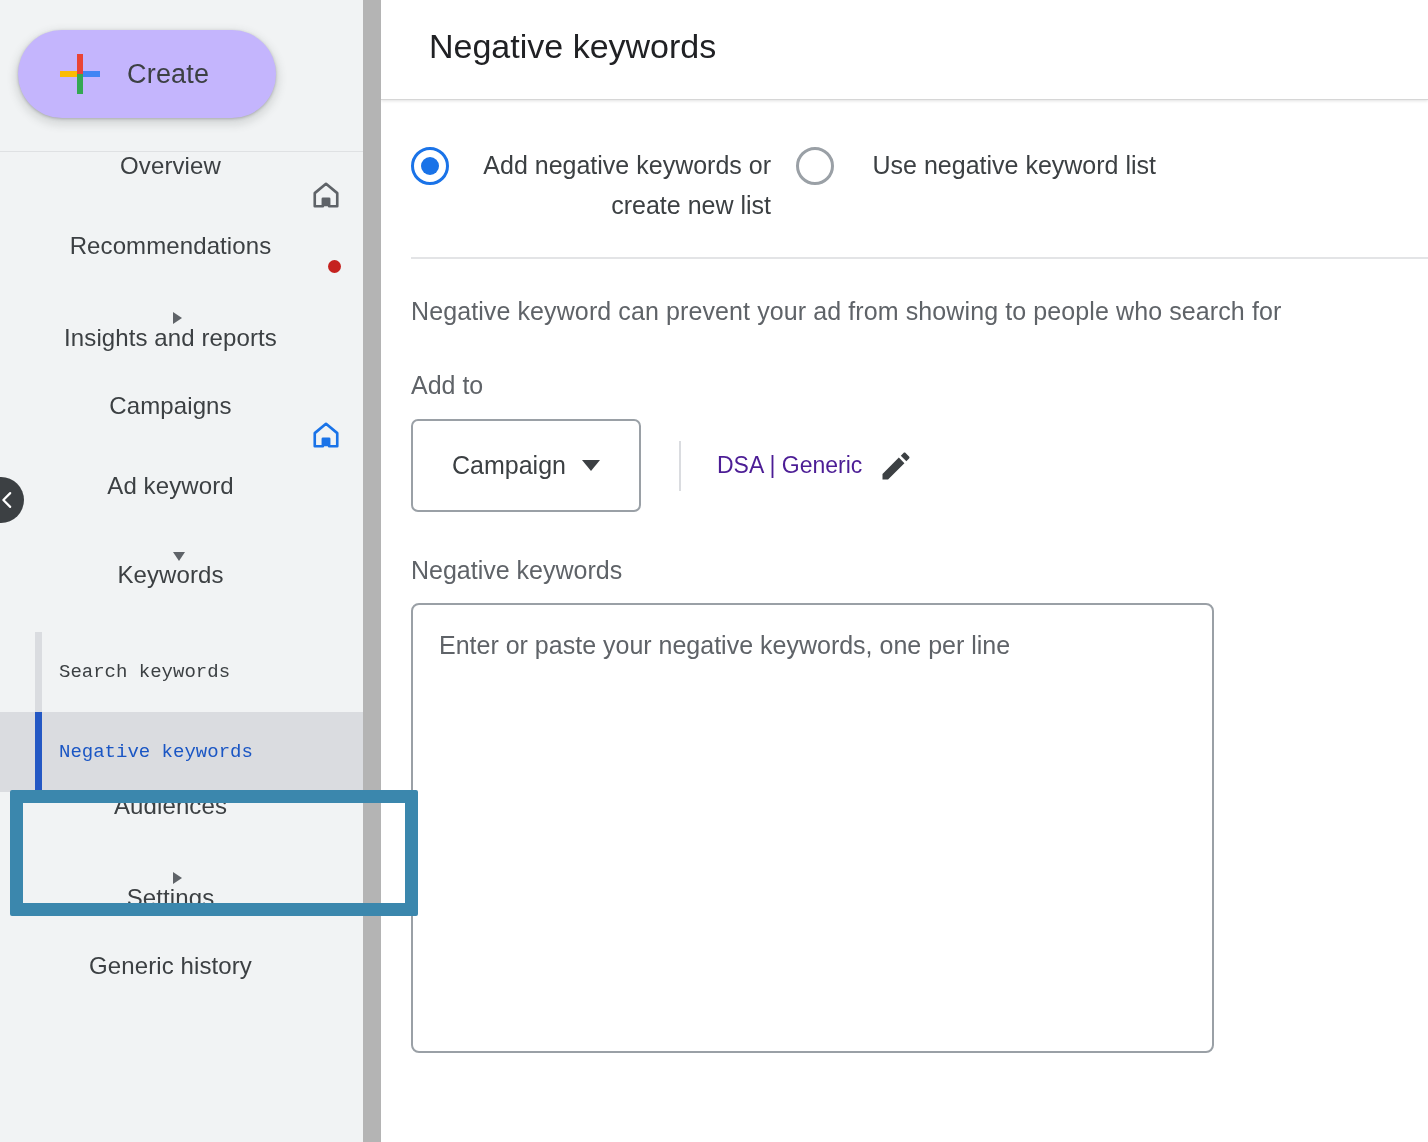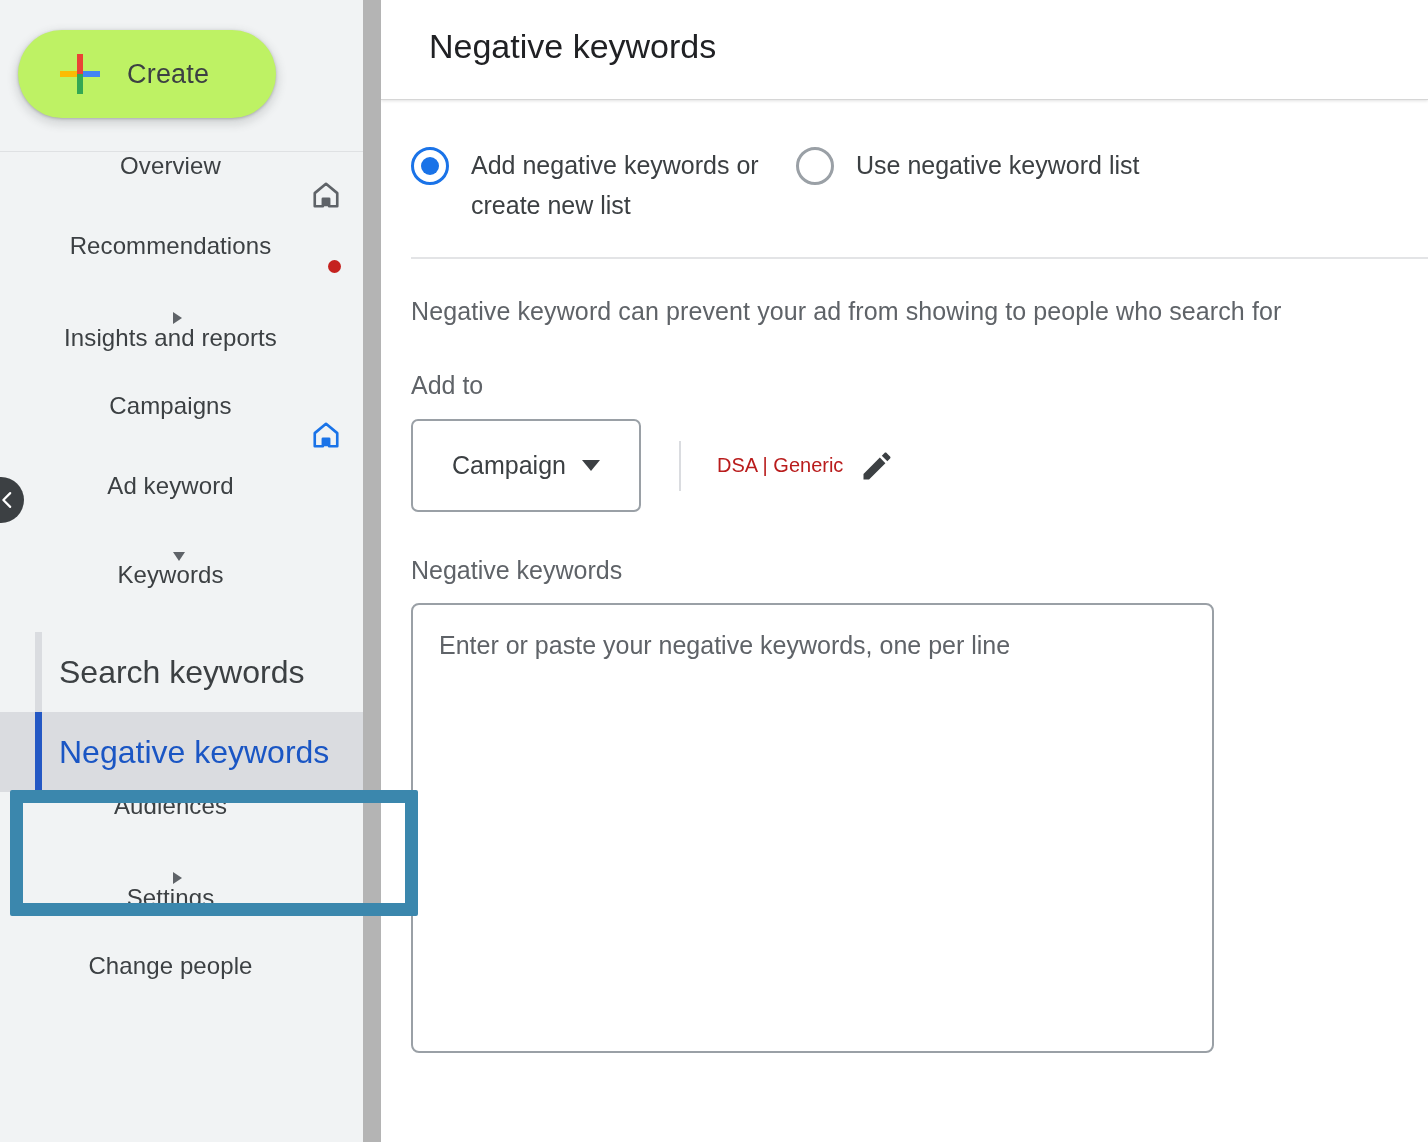--- a/index.html
+++ b/index.html
@@ -36,21 +36,21 @@
     height: 152px;
     border-bottom: 1px solid #dfe1e3;
   }
 
   .create-btn {
     position: absolute;
     left: 18px;
     top: 30px;
     width: 258px;
     height: 88px;
-    background: #bef264;
+    background: #c4b5fd;
     border: none;
     border-radius: 44px;
     box-shadow: 0 1px 3px rgba(60,64,67,.30), 0 4px 8px 3px rgba(60,64,67,.15);
     display: flex;
     align-items: center;
     cursor: pointer;
     padding: 0;
   }
   .create-plus {
     position: relative;
@@ -129,21 +129,21 @@
     background: #dadce0;
   }
   .nav-sub {
     position: relative;
     display: flex;
     align-items: center;
     height: 80px;
     cursor: pointer;
     padding-left: 59px;
   }
-  .nav-sub .nav-label { font-size: 32px; color: #3c4043; white-space: nowrap; }
+  .nav-sub .nav-label { font-size: 19px; color: #3c4043; white-space: nowrap; font-family: Liberation Mono, monospace; }
 
   .nav-sub.selected { background: #dadce0; }
   .nav-sub.selected .nav-label { color: #1a56c4; }
   .nav-sub.selected .sel-bar {
     position: absolute;
     left: 35px;
     top: 0;
     width: 7px;
     height: 100%;
     background: #2458c4;
@@ -258,20 +258,21 @@
     border-radius: 50%;
     background: #1a73e8;
   }
 
   .radio-text {
     margin-left: 22px;
     font-size: 25px;
     color: #3c4043;
     line-height: 40px;
     width: 300px;
+    text-align: right;
   }
 
   .divider {
     margin-top: 32px;
     margin-right: 0;
     height: 2px;
     background: #e3e4e6;
     width: 1017px;
   }
 
@@ -317,22 +318,22 @@
     border-right: 9px solid transparent;
   }
   .vsep {
     width: 2px;
     height: 50px;
     background: #dadce0;
     margin-left: 38px;
   }
   .campaign-link {
     margin-left: 36px;
-    font-size: 20px;
-    color: #b91c1c;
+    font-size: 23px;
+    color: #4c1d95;
     cursor: pointer;
     white-space: nowrap;
   }
   .edit-icon {
     margin-left: 16px;
     cursor: pointer;
     display: block;
   }
 
   .textarea-label {
@@ -462,21 +463,21 @@
 
       <div class="nav-item">
         <span class="arrow-slot">
           <span class="tri-right"></span>
         </span>
         <span class="nav-label">Settings</span>
       </div>
 
       <div class="nav-item">
         <span class="arrow-slot"></span>
-        <span class="nav-label">Change people</span>
+        <span class="nav-label">Generic history</span>
       </div>
 
     </div>
   </div>
 
   <div class="collapse-handle">
     <svg width="22" height="22" viewBox="0 0 24 24">
       <path d="M15.5 4.5L8 12l7.5 7.5" fill="none" stroke="#ffffff" stroke-width="2.4" stroke-linecap="round" stroke-linejoin="round"></path>
     </svg>
   </div>

